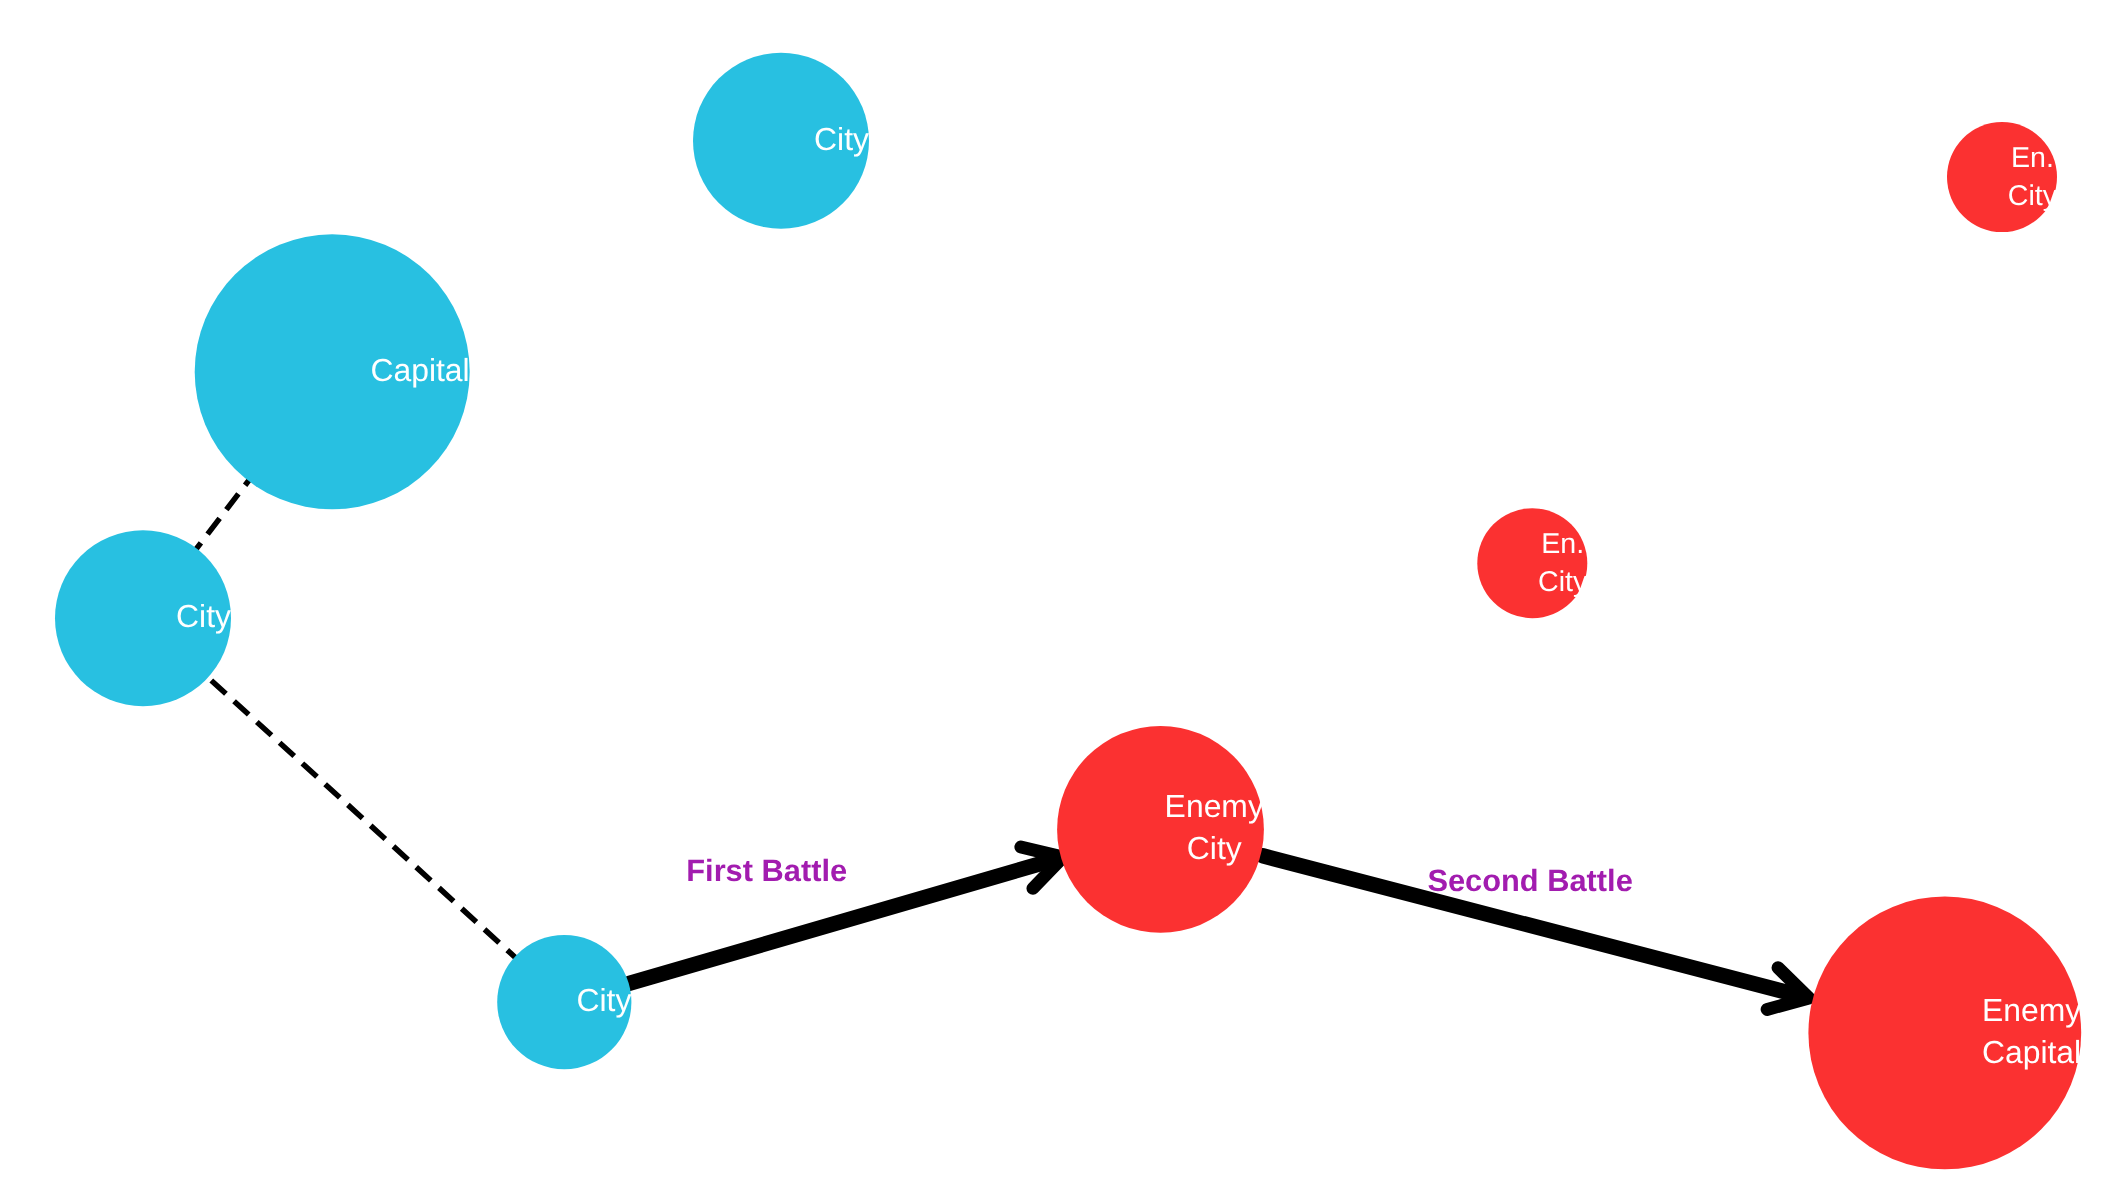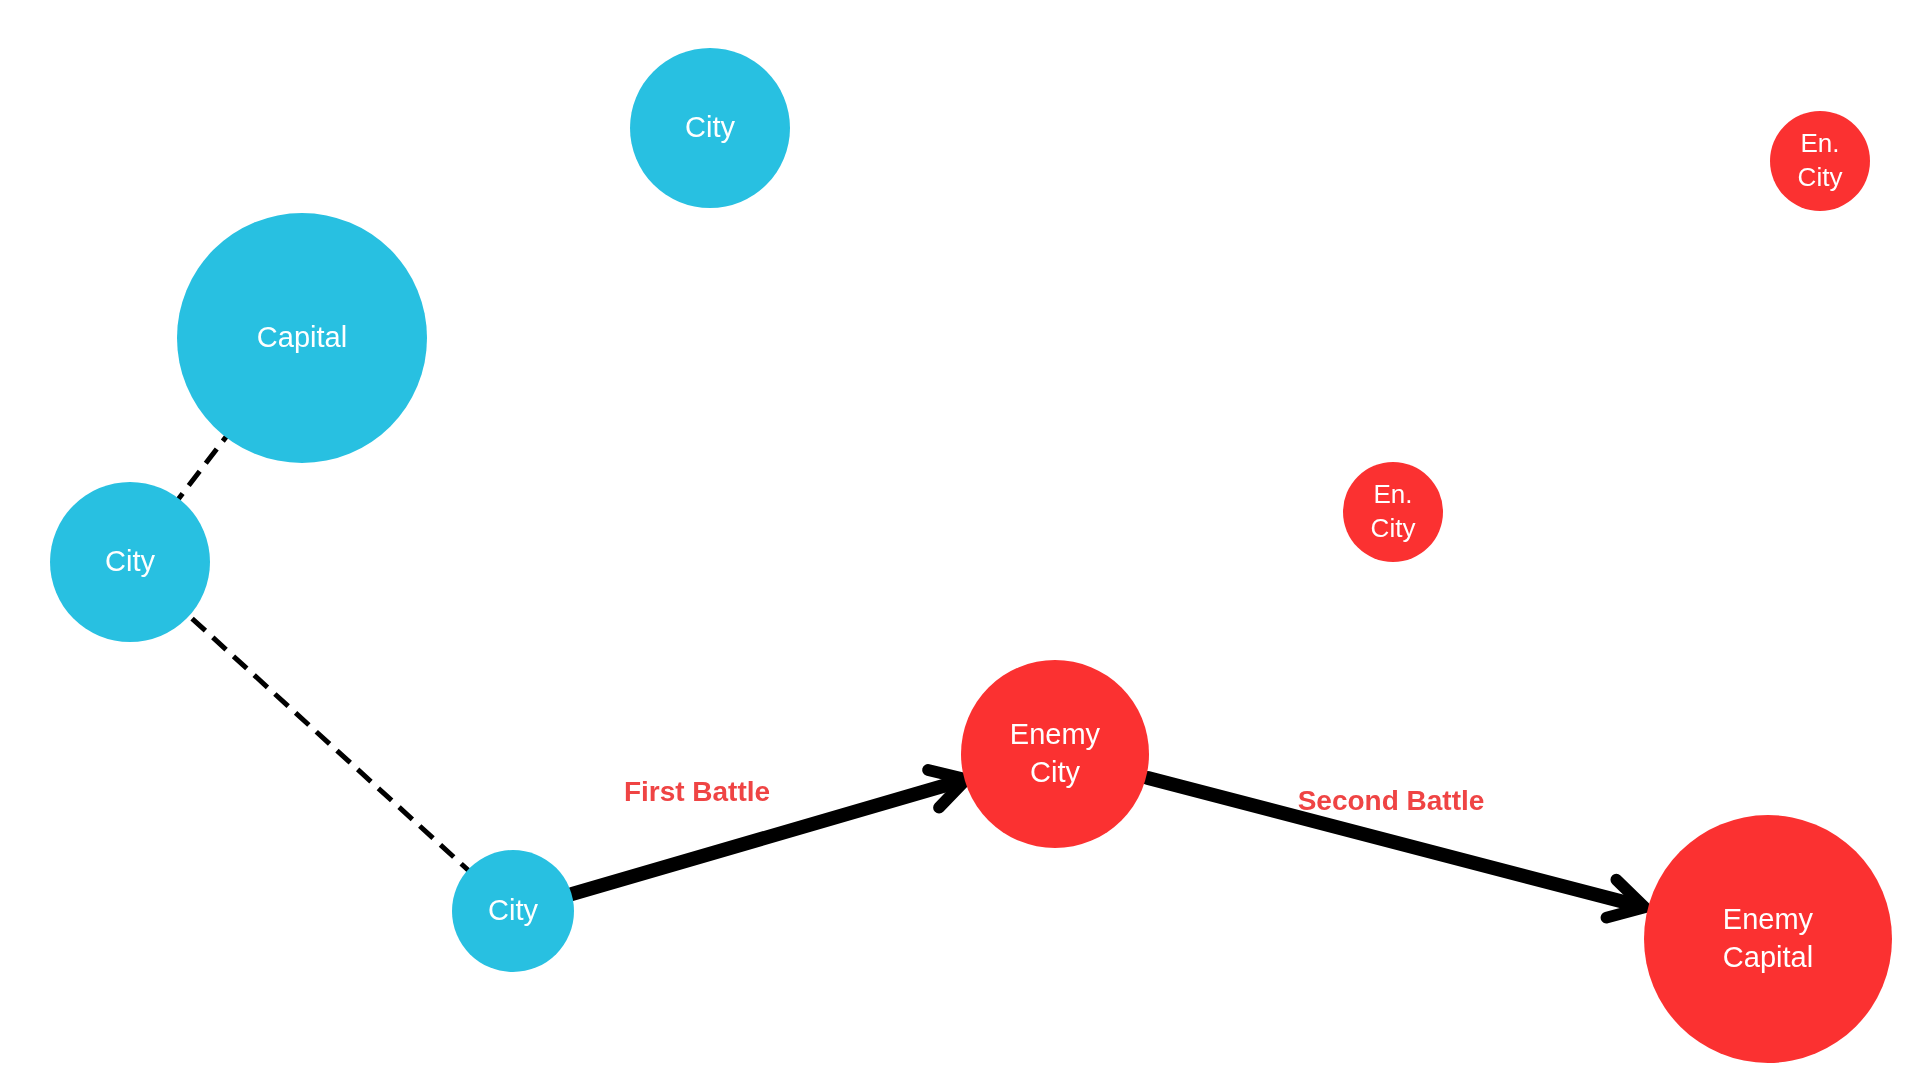--- a/index.html
+++ b/index.html
@@ -27,36 +27,36 @@
     stroke: #000000;
     stroke-width: 14;
     stroke-linecap: round;
     fill: none;
   }
   .node {
     position: absolute;
     border-radius: 50%;
     display: flex;
     align-items: center;
-    justify-content: center;
+    justify-content: flex-end;
     text-align: center;
     z-index: 2;
   }
   .node-label {
     color: #ffffff;
     font-weight: 400;
     line-height: 1.3;
     white-space: pre-line;
   }
   .arrow-label {
     position: absolute;
     transform: translate(-50%, -50%);
     font-weight: 700;
     font-size: 28px;
-    color: #ef4444;
+    color: #a21caf;
     white-space: nowrap;
     z-index: 3;
   }
 </style>
 </head>
 <body>
 
 <div id="stage">
   <svg id="edge-layer" viewBox="0 0 1920 1080" xmlns="http://www.w3.org/2000/svg">
     <defs>

